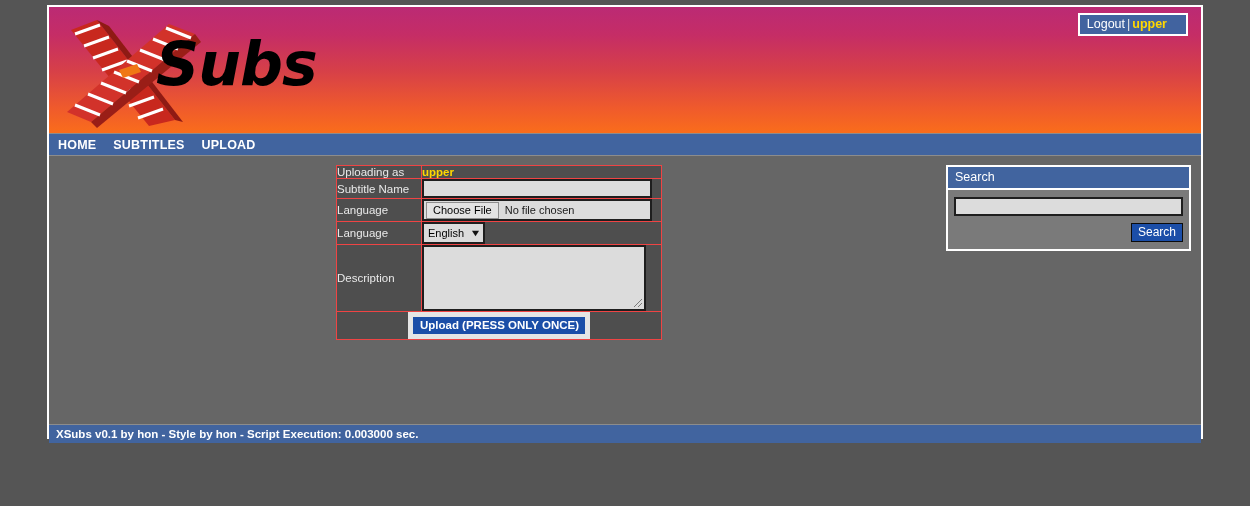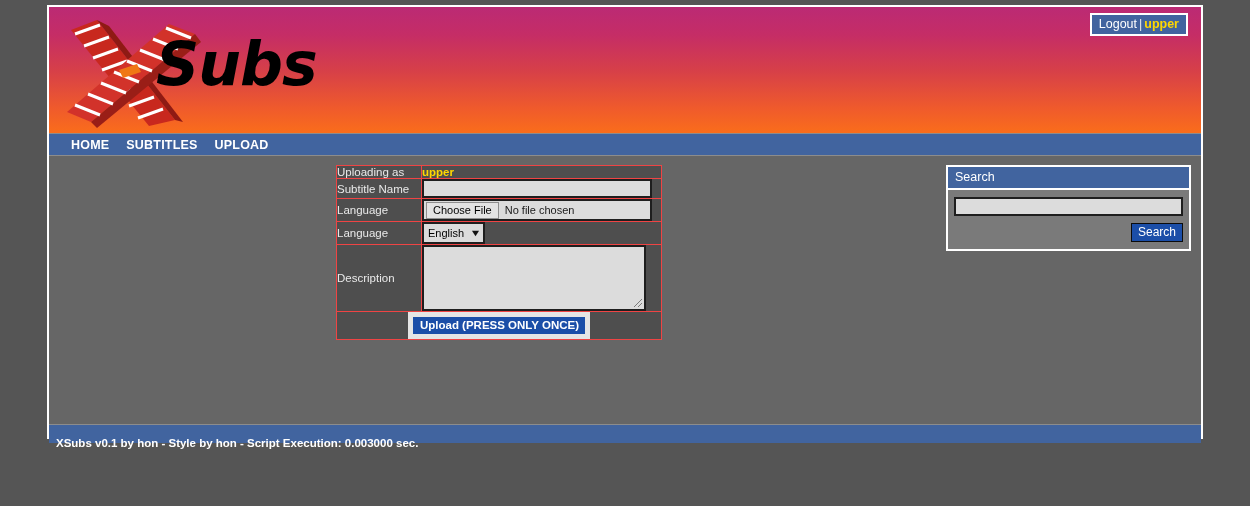--- a/index.html
+++ b/index.html
@@ -58,36 +58,36 @@
     line-height: 1;
   }
 
   
   #userbox {
     position: absolute;
     right: 13px;
     top: 6px;
     background: #41639f;
     border: 2px solid #ffffff;
-    padding: 2px 7px 3px 7px;
+    padding: 2px 19px 3px 7px;
     font-size: 12.5px;
     color: #ffffff;
     white-space: nowrap;
   }
   #userbox .logout { color: #ffffff; text-decoration: none; }
   #userbox .sep { color: #e8e8e8; padding: 0 2px; }
   #userbox .uname { color: #ffd700; font-weight: bold; }
 
   
   #nav {
     height: 23px;
     background: #41649f;
     border-top: 1px solid #8c8c8c;
     border-bottom: 1px solid #8c8c8c;
-    padding-left: 22px;
+    padding-left: 9px;
     display: flex;
     align-items: center;
     gap: 17px;
     box-sizing: border-box;
   }
   #nav a {
     color: #ffffff;
     font-weight: bold;
     font-size: 12.5px;
     text-decoration: none;
@@ -262,21 +262,21 @@
   }
 
   
   #footer {
     height: 19px;
     background: #41649f;
     border-top: 1px solid #8c8c8c;
     color: #ffffff;
     font-size: 11.5px;
     font-weight: bold;
-    padding: 12px 0 0 7px;
+    padding: 3px 0 0 7px;
     box-sizing: border-box;
   }
 </style>
 </head>
 <body>
 
 <div id="page">
 
   <div id="banner">
 

